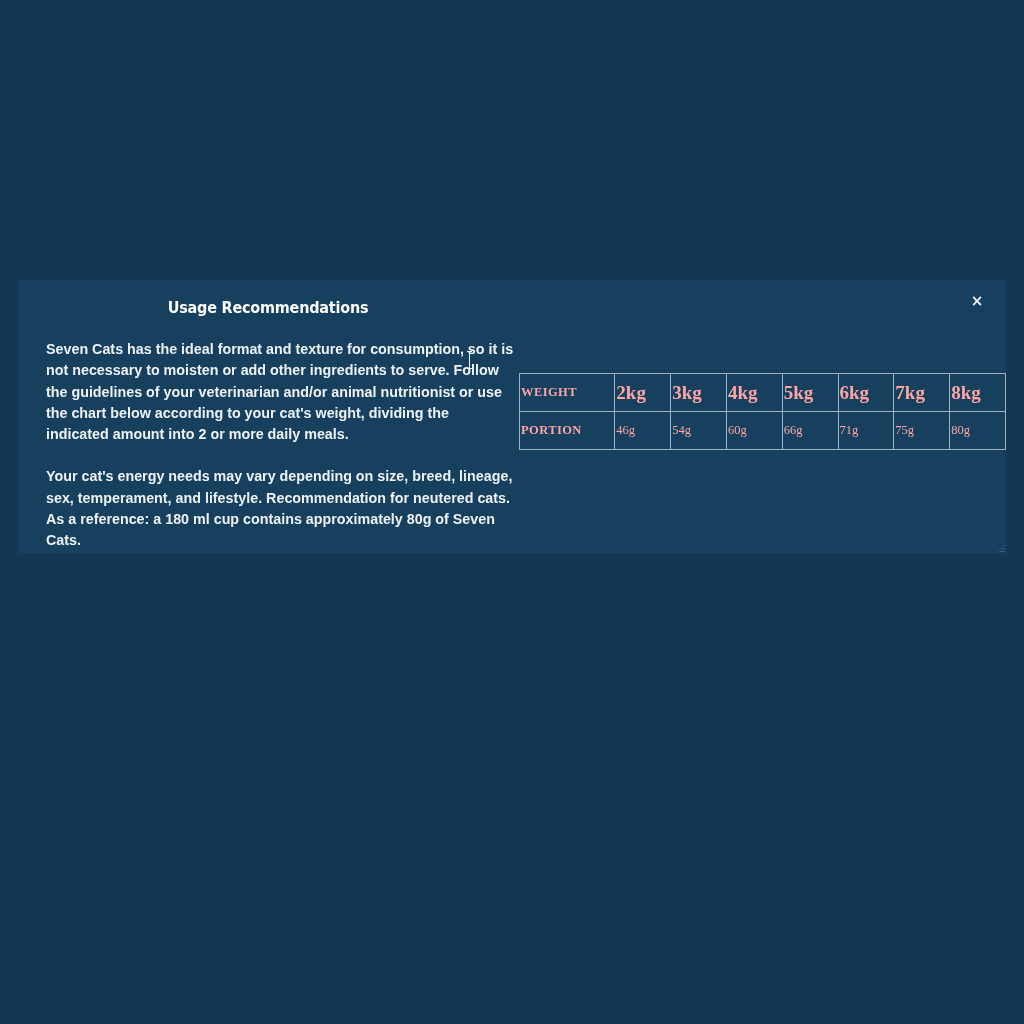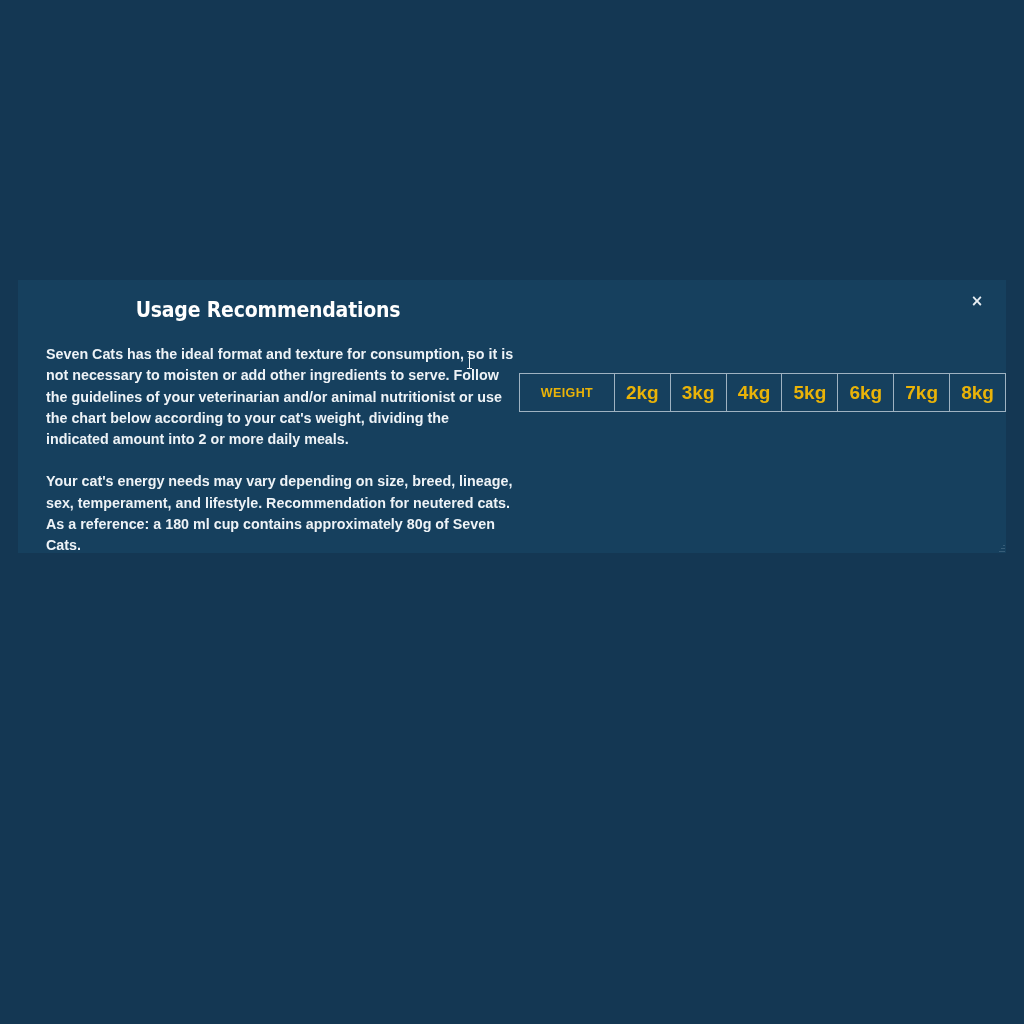--- a/index.html
+++ b/index.html
@@ -62,21 +62,21 @@
   #text-col {
     position: absolute;
     left: 10px;
     top: 18px;
     width: 480px;
   }
 
   #modal-title {
     margin: 0 0 22px 0;
     color: #ffffff;
-    font-size: 21px;
+    font-size: 16px;
     font-weight: 700;
     letter-spacing: -0.2px;
     text-align: center;
     font-family: "DejaVu Sans", "Liberation Sans", sans-serif;
     font-stretch: condensed;
   }
 
   .body-copy {
     margin: 0 0 21px 0;
     color: #eef3f7;
@@ -98,25 +98,24 @@
 
   table.dosage {
     border-collapse: separate;
     border-spacing: 0;
     border: 1px solid #9fb3c2;
     table-layout: fixed;
   }
   table.dosage td {
     border-right: 1px solid #9fb3c2;
     border-bottom: 1px solid #9fb3c2;
-    color: #eab308;
-    text-align: center;
+    color: #fca5a5;
     height: 35px;
     background: #16405e;
-    font-family: Liberation Sans, sans-serif;
+    font-family: Liberation Serif, serif;
   }
   table.dosage tr:last-child td { border-bottom: none; }
   table.dosage td:last-child { border-right: none; }
 
   td.rowhead {
     width: 94px;
     font-size: 12.5px;
     font-weight: 700;
     letter-spacing: 0.4px;
     font-stretch: condensed;
@@ -199,20 +198,30 @@
           <tr class="head-row">
             <td class="rowhead">WEIGHT</td>
             <td class="valcell">2kg</td>
             <td class="valcell">3kg</td>
             <td class="valcell">4kg</td>
             <td class="valcell">5kg</td>
             <td class="valcell">6kg</td>
             <td class="valcell">7kg</td>
             <td class="valcell">8kg</td>
           </tr>
+          <tr class="data-row">
+            <td class="rowhead">PORTION</td>
+            <td class="valcell">46g</td>
+            <td class="valcell">54g</td>
+            <td class="valcell">60g</td>
+            <td class="valcell">66g</td>
+            <td class="valcell">71g</td>
+            <td class="valcell">75g</td>
+            <td class="valcell">80g</td>
+          </tr>
         </tbody>
       </table>
     </div>
 
   </div>
 
   <div id="resize-handle">
     <i></i>
       <i></i>
       <i></i>

